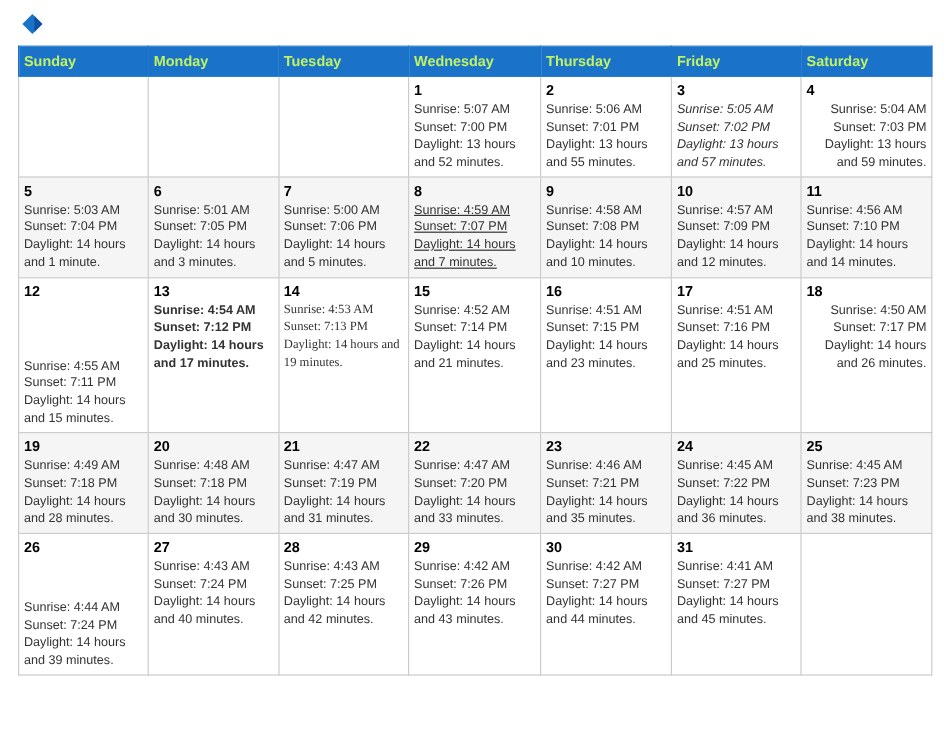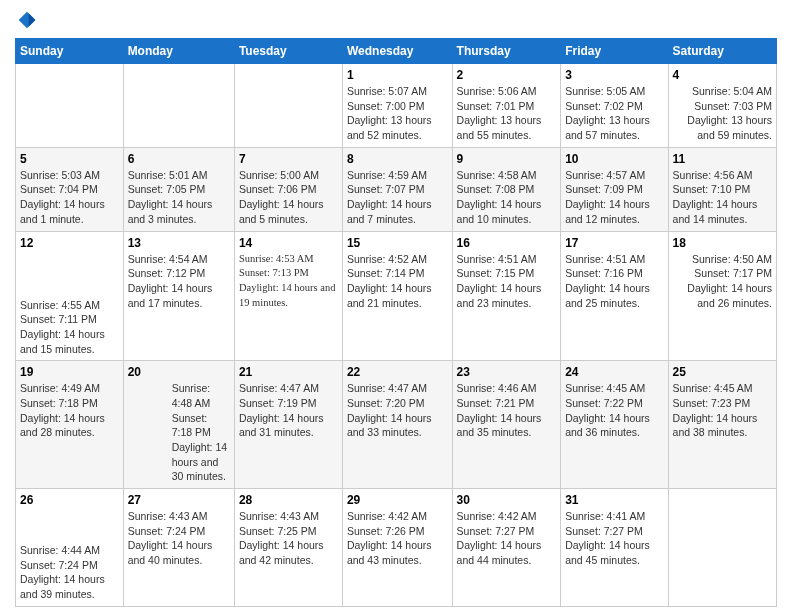--- a/index.html
+++ b/index.html
@@ -57,21 +57,21 @@
       font-size: 15px;
       color: #555;
     }
     table {
       width: 100%;
       border-collapse: collapse;
       font-size: 11px;
     }
     thead tr th {
       background-color: #1a73c9;
-      color: #ffffff;
+      color: #bef264;
       padding: 5px 4px;
       text-align: left;
       font-size: 12px;
       font-weight: bold;
       border: 1px solid #1a73c9;
     }
     tbody tr td {
       border: 1px solid #ccc;
       vertical-align: top;
       padding: 4px 4px;
@@ -144,21 +144,21 @@
 Daylight: 13 hours and 52 minutes.</div>
           </td>
           <td>
             <span class="day-number">2</span>
             <div class="day-info" style="white-space: pre-line;">Sunrise: 5:06 AM
 Sunset: 7:01 PM
 Daylight: 13 hours and 55 minutes.</div>
           </td>
           <td>
             <span class="day-number">3</span>
-            <div class="day-info" style="white-space: pre-line;">Sunrise: 5:05 AM
+            <div class="day-info" style="white-space: pre-line; font-style: italic;">Sunrise: 5:05 AM
 Sunset: 7:02 PM
 Daylight: 13 hours and 57 minutes.</div>
           </td>
           <td>
             <span class="day-number">4</span>
             <div class="day-info" style="white-space: pre-line; text-align: right;">Sunrise: 5:04 AM
 Sunset: 7:03 PM
 Daylight: 13 hours and 59 minutes.</div>
           </td>
         </tr>
@@ -176,21 +176,21 @@
 Daylight: 14 hours and 3 minutes.</div>
           </td>
           <td>
             <span class="day-number">7</span>
             <div class="day-info" style="white-space: pre-line;">Sunrise: 5:00 AM
 Sunset: 7:06 PM
 Daylight: 14 hours and 5 minutes.</div>
           </td>
           <td>
             <span class="day-number">8</span>
-            <div class="day-info" style="white-space: pre-line;">Sunrise: 4:59 AM
+            <div class="day-info" style="white-space: pre-line; text-decoration: underline;">Sunrise: 4:59 AM
 Sunset: 7:07 PM
 Daylight: 14 hours and 7 minutes.</div>
           </td>
           <td>
             <span class="day-number">9</span>
             <div class="day-info" style="white-space: pre-line;">Sunrise: 4:58 AM
 Sunset: 7:08 PM
 Daylight: 14 hours and 10 minutes.</div>
           </td>
           <td>
@@ -208,21 +208,21 @@
         </tr>
         <tr>
           <td>
             <span class="day-number">12</span>
             <div class="day-info" style="white-space: pre-line; margin-top: 48px;">Sunrise: 4:55 AM
 Sunset: 7:11 PM
 Daylight: 14 hours and 15 minutes.</div>
           </td>
           <td>
             <span class="day-number">13</span>
-            <div class="day-info" style="white-space: pre-line;">Sunrise: 4:54 AM
+            <div class="day-info" style="white-space: pre-line; font-weight: bold;">Sunrise: 4:54 AM
 Sunset: 7:12 PM
 Daylight: 14 hours and 17 minutes.</div>
           </td>
           <td>
             <span class="day-number">14</span>
             <div class="day-info" style="white-space: pre-line; font-family: Liberation Serif, serif;">Sunrise: 4:53 AM
 Sunset: 7:13 PM
 Daylight: 14 hours and 19 minutes.</div>
           </td>
           <td>
@@ -252,21 +252,21 @@
         </tr>
         <tr>
           <td>
             <span class="day-number">19</span>
             <div class="day-info" style="white-space: pre-line;">Sunrise: 4:49 AM
 Sunset: 7:18 PM
 Daylight: 14 hours and 28 minutes.</div>
           </td>
           <td>
             <span class="day-number">20</span>
-            <div class="day-info" style="white-space: pre-line; margin-left: 44px;">Sunrise: 4:48 AM
+            <div class="day-info" style="white-space: pre-line;">Sunrise: 4:48 AM
 Sunset: 7:18 PM
 Daylight: 14 hours and 30 minutes.</div>
           </td>
           <td>
             <span class="day-number">21</span>
             <div class="day-info" style="white-space: pre-line;">Sunrise: 4:47 AM
 Sunset: 7:19 PM
 Daylight: 14 hours and 31 minutes.</div>
           </td>
           <td>

